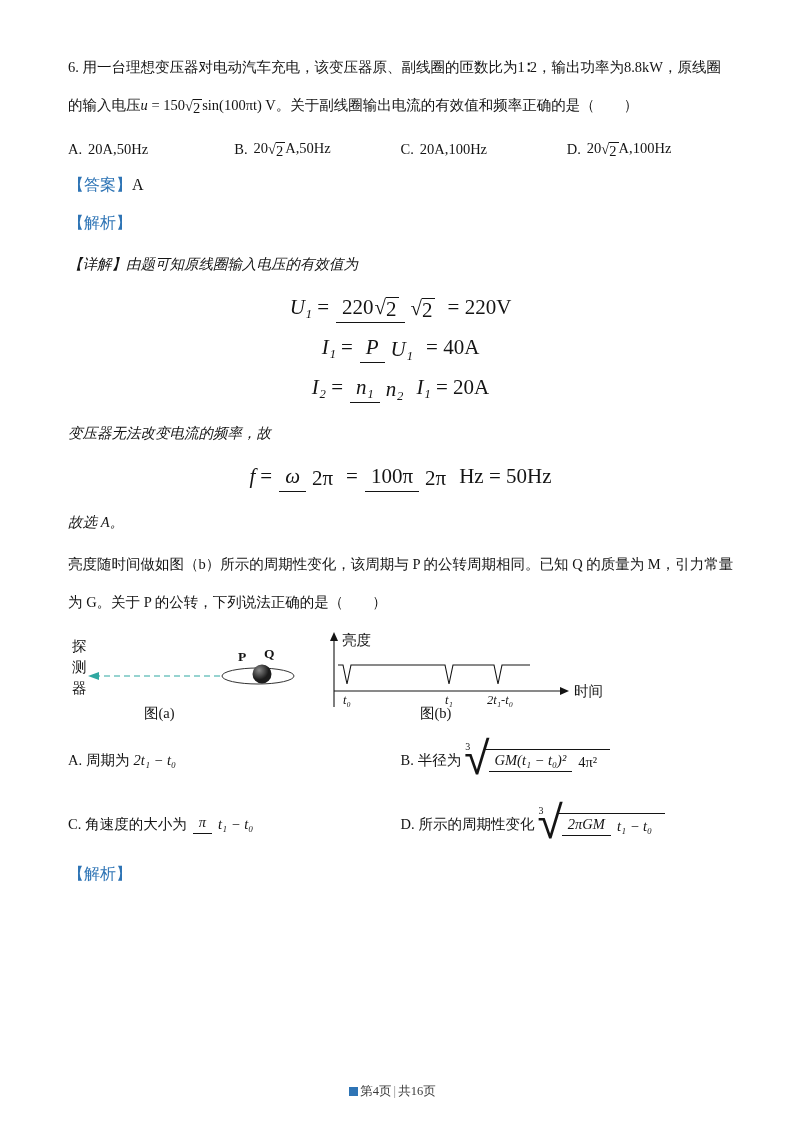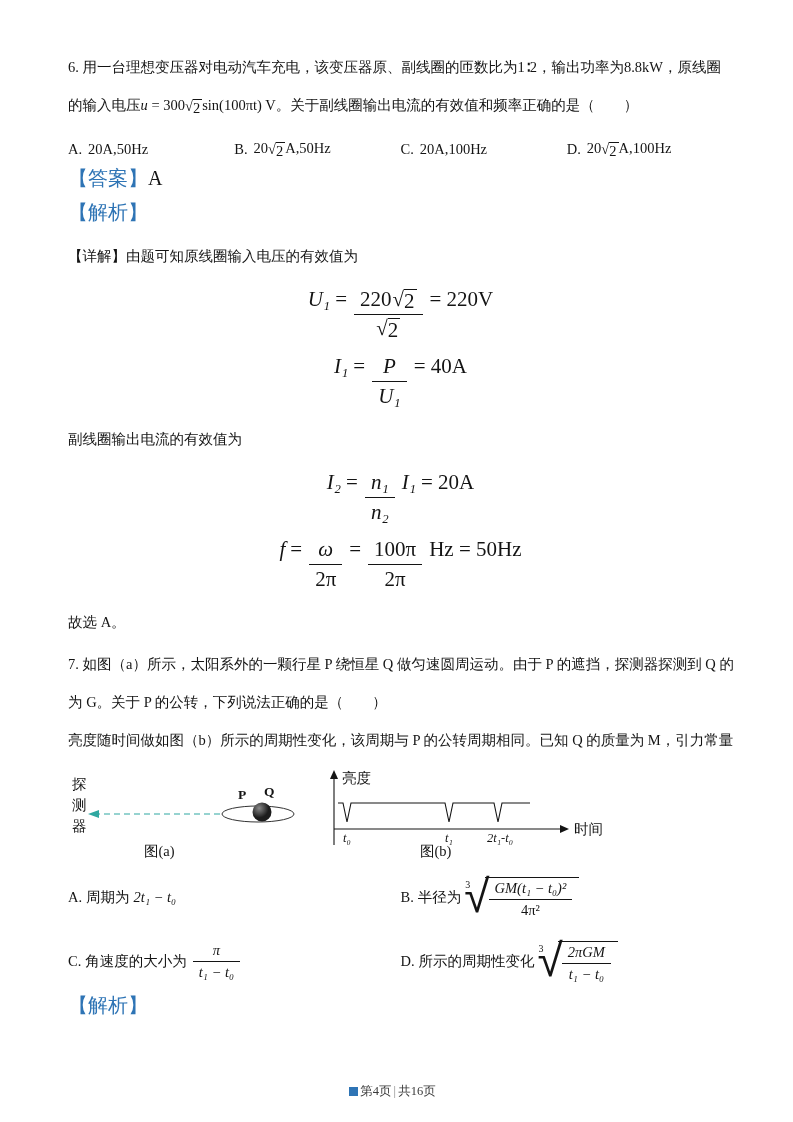--- a/index.html
+++ b/index.html
@@ -6,34 +6,34 @@
   *{ margin:0; padding:0; box-sizing:border-box; }
   html,body{ background:#ffffff; }
   body{
     width:793px; height:1122px; margin:0 auto;
     font-family:"Liberation Serif","DejaVu Serif",serif;
     color:#141414;
   }
   .page{ position:relative; width:793px; height:1122px; padding:56px 60px 0 68px; overflow:hidden; }
 
   .stem{ font-size:14.5px; line-height:22px; margin-bottom:16px; white-space:nowrap; }
-  .line{ font-size:14.5px; line-height:21px; margin:20px 0; }
-  .ansline{ font-size:20px; margin:7px 0; }
+  .line{ font-size:14.5px; line-height:21px; margin:20px 0;font-style:italic; }
+  .ansline{ font-size:16px; margin:17px 0; }
   .blue{ color:var(--accent); }
 
   
   .optrow{ display:flex; margin:24px 0 2px; font-size:14.5px; }
   .optrow .opt{ flex:1; display:flex; align-items:center; gap:6px; white-space:nowrap; }
 
   
   .fr{ display:flex; justify-content:center; align-items:flex-start; gap:5px; margin:12px 0; font-size:21px; }
   .var{ font-style:italic; }
 
   
-  .frac{ display:inline-flex; flex-direction:column; align-items:stretch; text-align:center; vertical-align:middle; margin:0 2px; }
+  .frac{ display:inline-flex; flex-direction:row; align-items:stretch; text-align:center; vertical-align:middle; margin:0 2px; }
   .frac .num{ display:flex; justify-content:center; align-items:flex-end; gap:1px; padding:0 6px 2px; border-bottom:1.2px solid #141414; }
   .frac .den{ display:flex; justify-content:center; align-items:flex-start; gap:1px; padding:2px 6px 0; }
 
   
   .sqrt{ display:inline-flex; align-items:flex-start; transform:translateY(1px); }
   .sqrt::before{ content:"√"; line-height:1.02; }
   .sqrt .rad{ border-top:1px solid #141414; line-height:1.12; padding:0 2px 0 0; }
 
   
   .nroot{ display:inline-flex; align-items:center; vertical-align:middle; }
@@ -63,21 +63,21 @@
   .footer .sep{ color:#8a8a8a; }
 </style>
 </head>
 <body>
 
 <div class="page">
 
   <section>
     <p class="stem">6. 用一台理想变压器对电动汽车充电，该变压器原、副线圈的匝数比为1∶2，输出功率为8.8kW，原线圈</p>
 
-    <p class="stem"><span>的输入电压</span><span class="var">u</span> <span>= 300</span><span class="sqrt">
+    <p class="stem"><span>的输入电压</span><span class="var">u</span> <span>= 150</span><span class="sqrt">
           <span class="rad">2</span>
         </span><span>sin(100πt) V</span><span>。关于副线圈输出电流的有效值和频率正确的是（　　）</span></p>
 
     <div class="optrow">
       <div class="opt">
         <span>A.</span>
         <span>20A,50Hz</span>
       </div>
       <div class="opt">
         <span>B.</span>
@@ -124,56 +124,55 @@
     <div class="fr">
       <span class="var">I₁</span>
       <span>=</span>
       <span class="frac">
         <span class="num var">P</span>
         <span class="den var">U₁</span>
       </span>
       <span>= 40A</span>
     </div>
 
-    <p class="line">副线圈输出电流的有效值为</p>
 
     <div class="fr">
       <span class="var">I₂</span>
       <span>=</span>
       <span class="frac">
         <span class="num var">n₁</span>
         <span class="den var">n₂</span>
       </span>
       <span class="var">I₁</span>
       <span>= 20A</span>
     </div>
 
+    <p class="line">变压器无法改变电流的频率，故</p>
 
     <div class="fr">
       <span class="var">f</span>
       <span>=</span>
       <span class="frac">
         <span class="num var">ω</span>
         <span class="den">2π</span>
       </span>
       <span>=</span>
       <span class="frac">
         <span class="num">100π</span>
         <span class="den">2π</span>
       </span>
       <span>Hz = 50Hz</span>
     </div>
 
     <p class="line">故选 A。</p>
   </section>
 
   <section>
-    <p class="stem">7. 如图（a）所示，太阳系外的一颗行星 P 绕恒星 Q 做匀速圆周运动。由于 P 的遮挡，探测器探测到 Q 的</p>
+    <p class="stem">亮度随时间做如图（b）所示的周期性变化，该周期与 P 的公转周期相同。已知 Q 的质量为 M，引力常量</p>
     <p class="stem">为 G。关于 P 的公转，下列说法正确的是（　　）</p>
-    <p class="stem">亮度随时间做如图（b）所示的周期性变化，该周期与 P 的公转周期相同。已知 Q 的质量为 M，引力常量</p>
 
     <div class="figwrap">
       <svg width="663" height="94" viewBox="0 0 663 94">
         <defs>
           <radialGradient id="planetg" cx="35%" cy="30%">
             <stop offset="0%" stop-color="#888"></stop>
             <stop offset="100%" stop-color="#1c1c1c"></stop>
           </radialGradient>
         </defs>
 

